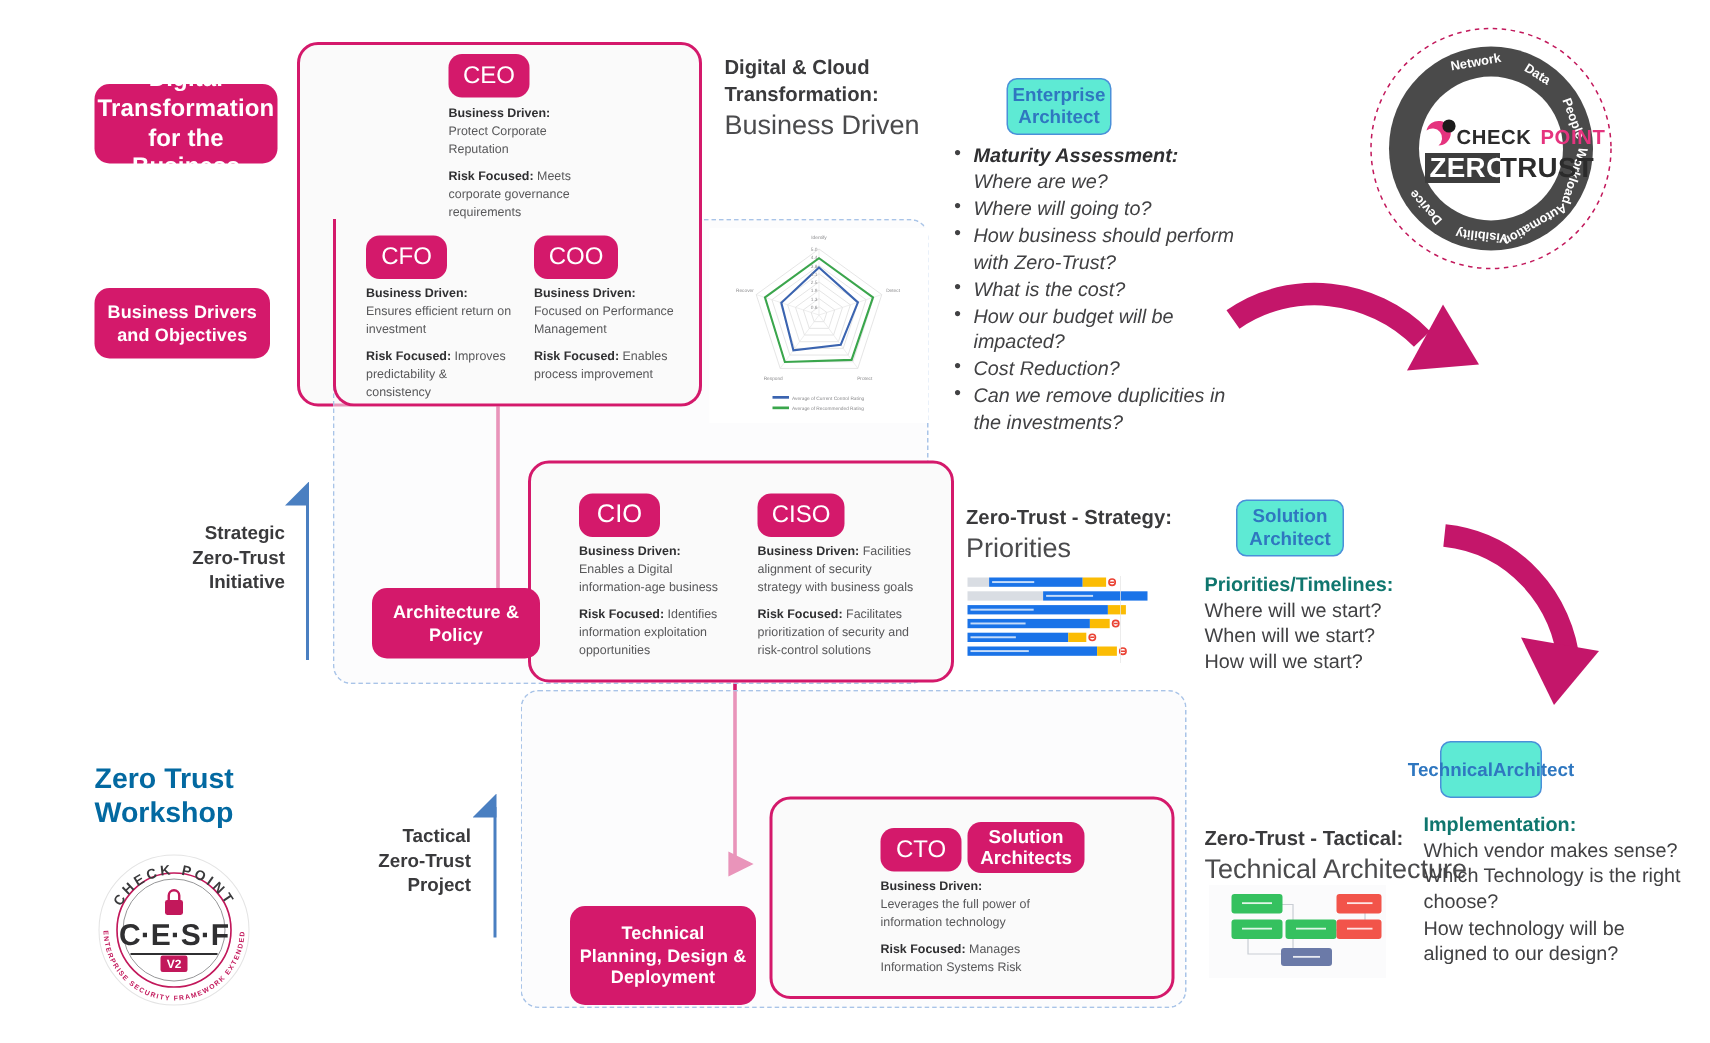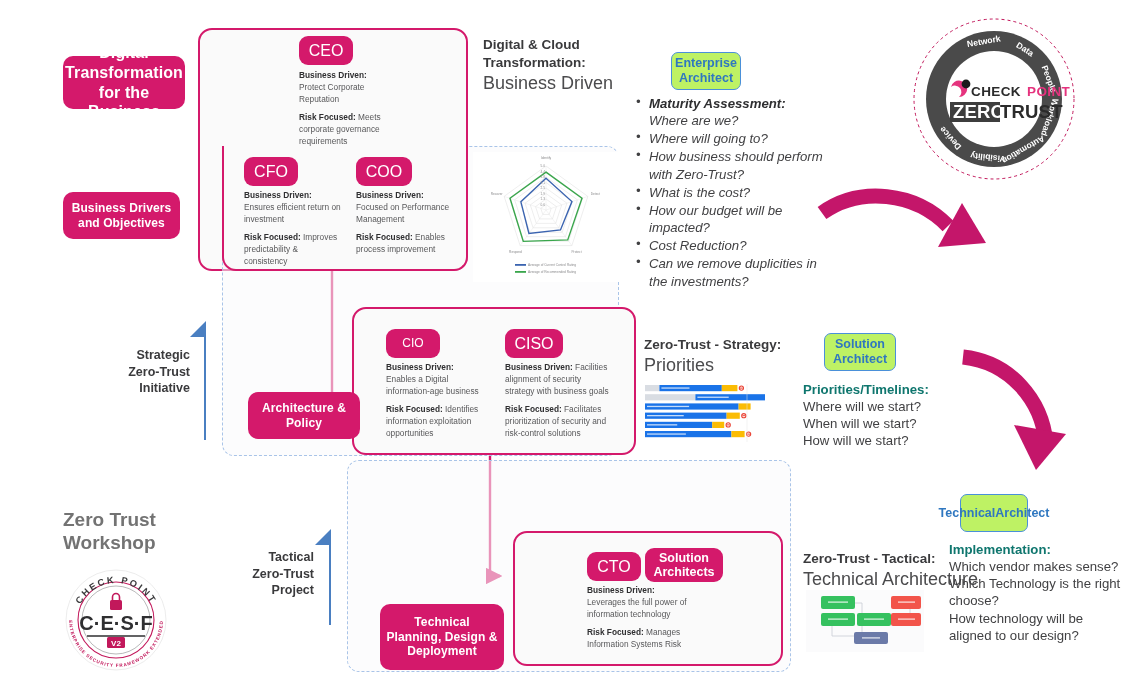--- a/index.html
+++ b/index.html
@@ -68,21 +68,21 @@
   
   .sec-head { position:absolute; line-height:1.32; }
   .sec-head .hl { display:block; font-weight:bold; font-size:13.5px; color:#3a3a3c; }
   .sec-head .sl { display:block; font-weight:400; font-size:18px; color:#4b4b4d; }
 
   
   .badge {
     position:absolute;
     border:1.6px solid #4a90d9;
     border-radius:7px;
-    background:#bef264;
+    background:#5eead4;
     color:#2f77c0;
     font-weight:bold;
     font-size:12.5px;
     line-height:1.18;
     text-align:right;
     display:flex; align-items:center; justify-content:center;
     padding:3px 22px;
   }
 
   
@@ -97,21 +97,21 @@
   .plain-list b { display:block; font-weight:bold; color:#0f766e; }
 
   
   .side-label {
     position:absolute; text-align:right; font-weight:bold;
     font-size:12.5px; line-height:1.32; color:#3a3a3c;
   }
 
   
   .workshop-title {
-    position:absolute; color:#737373; font-weight:bold;
+    position:absolute; color:#0369a1; font-weight:bold;
     font-size:19px; line-height:1.2;
   }
 
   
   .cesf { position:absolute; }
 
   
   .ztlogo { position:absolute; }
 
   
@@ -203,21 +203,21 @@
     <p><b>Business Driven:</b><span> Ensures efficient return on investment</span></p>
     <p><b>Risk Focused:</b><span> Improves predictability &amp; consistency</span></p>
   </div>
 
   <div class="role-chip" style="left:356px; top:157px; width:56px; height:29px; font-size:16px;">COO</div>
   <div class="role-text" style="left:356px; top:190px; width:98px;">
     <p><b>Business Driven:</b><span> Focused on Performance Management</span></p>
     <p><b>Risk Focused:</b><span> Enables process improvement</span></p>
   </div>
 
-  <div class="role-chip" style="left:386px; top:329px; width:54px; height:29px; font-size:12px;">CIO</div>
+  <div class="role-chip" style="left:386px; top:329px; width:54px; height:29px; font-size:17px;">CIO</div>
   <div class="role-text" style="left:386px; top:362px; width:100px;">
     <p><b>Business Driven:</b><span> Enables a Digital information-age business</span></p>
     <p><b>Risk Focused:</b><span> Identifies information exploitation opportunities</span></p>
   </div>
 
   <div class="role-chip" style="left:505px; top:329px; width:58px; height:29px; font-size:16px;">CISO</div>
   <div class="role-text" style="left:505px; top:362px; width:104px;">
     <p><b>Business Driven:</b><span> Facilities alignment of security strategy with business goals</span></p>
     <p><b>Risk Focused:</b><span> Facilitates prioritization of security and risk-control solutions</span></p>
   </div>

